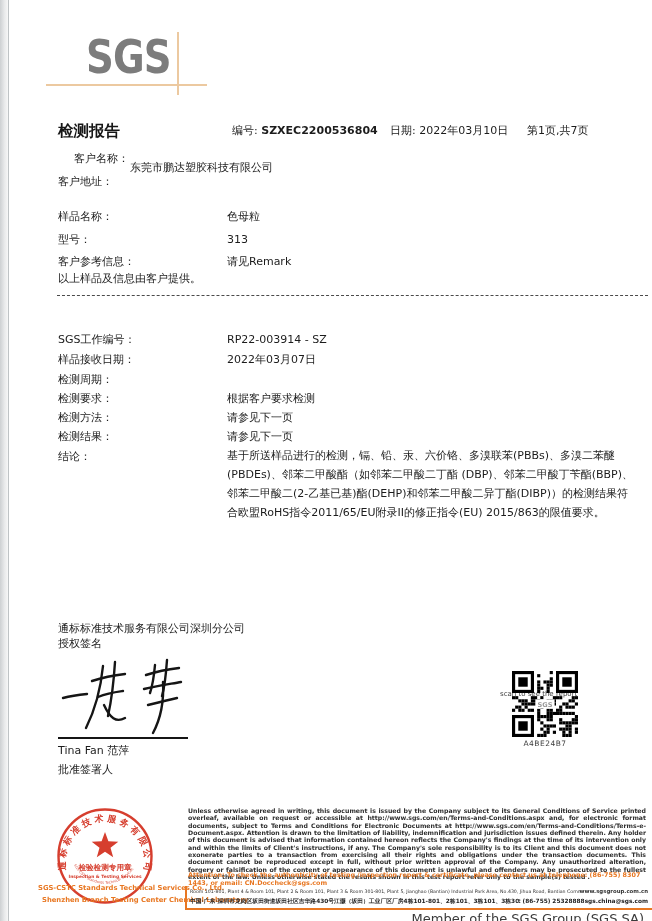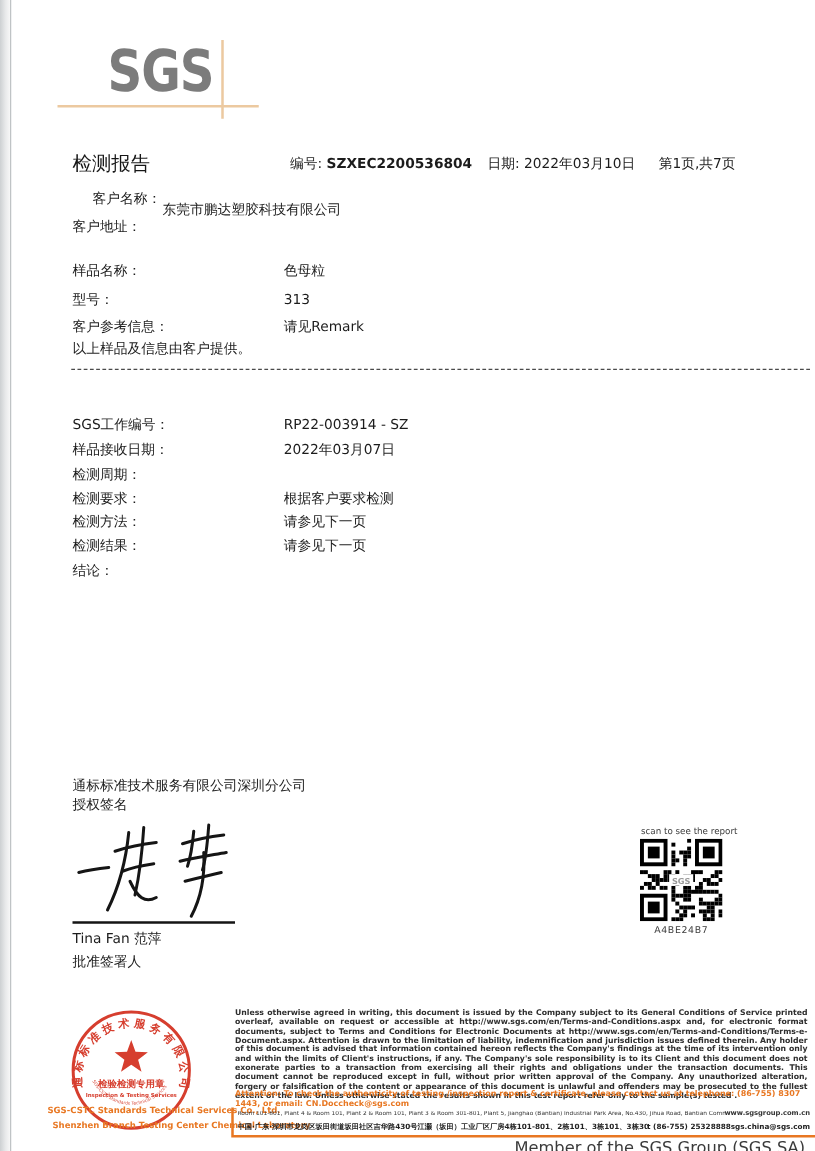--- a/index.html
+++ b/index.html
@@ -8,26 +8,26 @@
     background:#ffffff;font-family:"DejaVu Sans","Liberation Sans",sans-serif;
     color:#1c1c1c;
   }
   .scan-edge{position:absolute;left:0;top:0;bottom:0;width:8px;
     background:linear-gradient(to right,#cdd0d2,#e8e9ea 55%,#f7f7f7);
     border-right:1px solid #bfc3c5;}
   .abs{position:absolute;}
   .logo-text{font-size:46px;font-weight:700;color:#7c7c7c;letter-spacing:-1px;
     transform:scaleX(.84);transform-origin:left top;line-height:1;}
   .tan{background:#ecc9a0;}
-  .title{font-size:15.5px;font-weight:400;color:#161616;}
+  .title{font-size:15.5px;font-weight:700;color:#161616;}
   .t11{font-size:11px;line-height:1.25;color:#1c1c1c;white-space:nowrap;}
   .conclusion{font-size:11px;line-height:19px;color:#1c1c1c;width:406px;white-space:normal;}
   .dashed{border-top:1.5px dashed #4a4a4a;height:0;}
   .sigline{background:#151515;height:1.5px;}
-  .qr-caption{font-size:7px;color:#3c3c3c;text-align:right;width:90px;white-space:nowrap;}
+  .qr-caption{font-size:7px;color:#3c3c3c;text-align:left;width:90px;white-space:nowrap;margin-top:29px;}
   .qr-code-label{font-size:7.5px;color:#3c3c3c;text-align:center;width:90px;letter-spacing:.5px;}
   .ftr-co{font-size:6.8px;color:#e87722;white-space:nowrap;font-weight:600;}
   .disclaimer{font-size:6.2px;line-height:7.35px;color:#2e2e2e;width:458px;
     text-align:justify;font-weight:700;}
   .attention{font-size:6.4px;line-height:7.6px;color:#e87722;width:458px;font-weight:700;}
   .addr-row{display:flex;justify-content:space-between;width:458px;align-items:baseline;}
   .addr-en{font-size:4.7px;color:#333;white-space:nowrap;overflow:hidden;max-width:392px;}
   .addr-web{font-size:5.4px;color:#333;white-space:nowrap;font-weight:600;}
   .addr-cn{font-size:5.8px;color:#222;white-space:nowrap;overflow:hidden;max-width:330px;font-weight:600;}
   .addr-ph{font-size:5.8px;color:#222;white-space:nowrap;font-weight:600;}
@@ -74,20 +74,21 @@
   <div class="abs t11" style="left:58px;top:353px;">样品接收日期：</div>
   <div class="abs t11" style="left:227px;top:353px;">2022年03月07日</div>
   <div class="abs t11" style="left:58px;top:373px;">检测周期：</div>
   <div class="abs t11" style="left:58px;top:392px;">检测要求：</div>
   <div class="abs t11" style="left:227px;top:392px;">根据客户要求检测</div>
   <div class="abs t11" style="left:58px;top:411px;text-align:center;">检测方法：</div>
   <div class="abs t11" style="left:227px;top:411px;">请参见下一页</div>
   <div class="abs t11" style="left:58px;top:430px;">检测结果：</div>
   <div class="abs t11" style="left:227px;top:430px;">请参见下一页</div>
   <div class="abs t11" style="left:58px;top:450px;">结论：</div>
+  <div class="abs conclusion" style="left:227px;top:446px;">基于所送样品进行的检测，镉、铅、汞、六价铬、多溴联苯(PBBs)、多溴二苯醚(PBDEs)、邻苯二甲酸酯（如邻苯二甲酸二丁酯 (DBP)、邻苯二甲酸丁苄酯(BBP)、邻苯二甲酸二(2-乙基已基)酯(DEHP)和邻苯二甲酸二异丁酯(DIBP)）的检测结果符合欧盟RoHS指令2011/65/EU附录II的修正指令(EU) 2015/863的限值要求。</div>
 
   <div class="abs t11" style="left:58px;top:622px;">通标标准技术服务有限公司深圳分公司</div>
   <div class="abs t11" style="left:58px;top:637px;">授权签名</div>
 
   <svg class="abs" style="left:58px;top:652px;" width="150" height="88" viewBox="0 0 150 88">
     <g stroke="#151515" stroke-width="2.4" fill="none" stroke-linecap="round">
       <path d="M5,46 C13,44 20,43 29,42"></path>
       <path d="M45,14 C43,34 38,56 28,76"></path>
       <path d="M34,29 C46,25 58,23 67,22"></path>
       <path d="M57,10 C56,26 54,46 50,64"></path>

